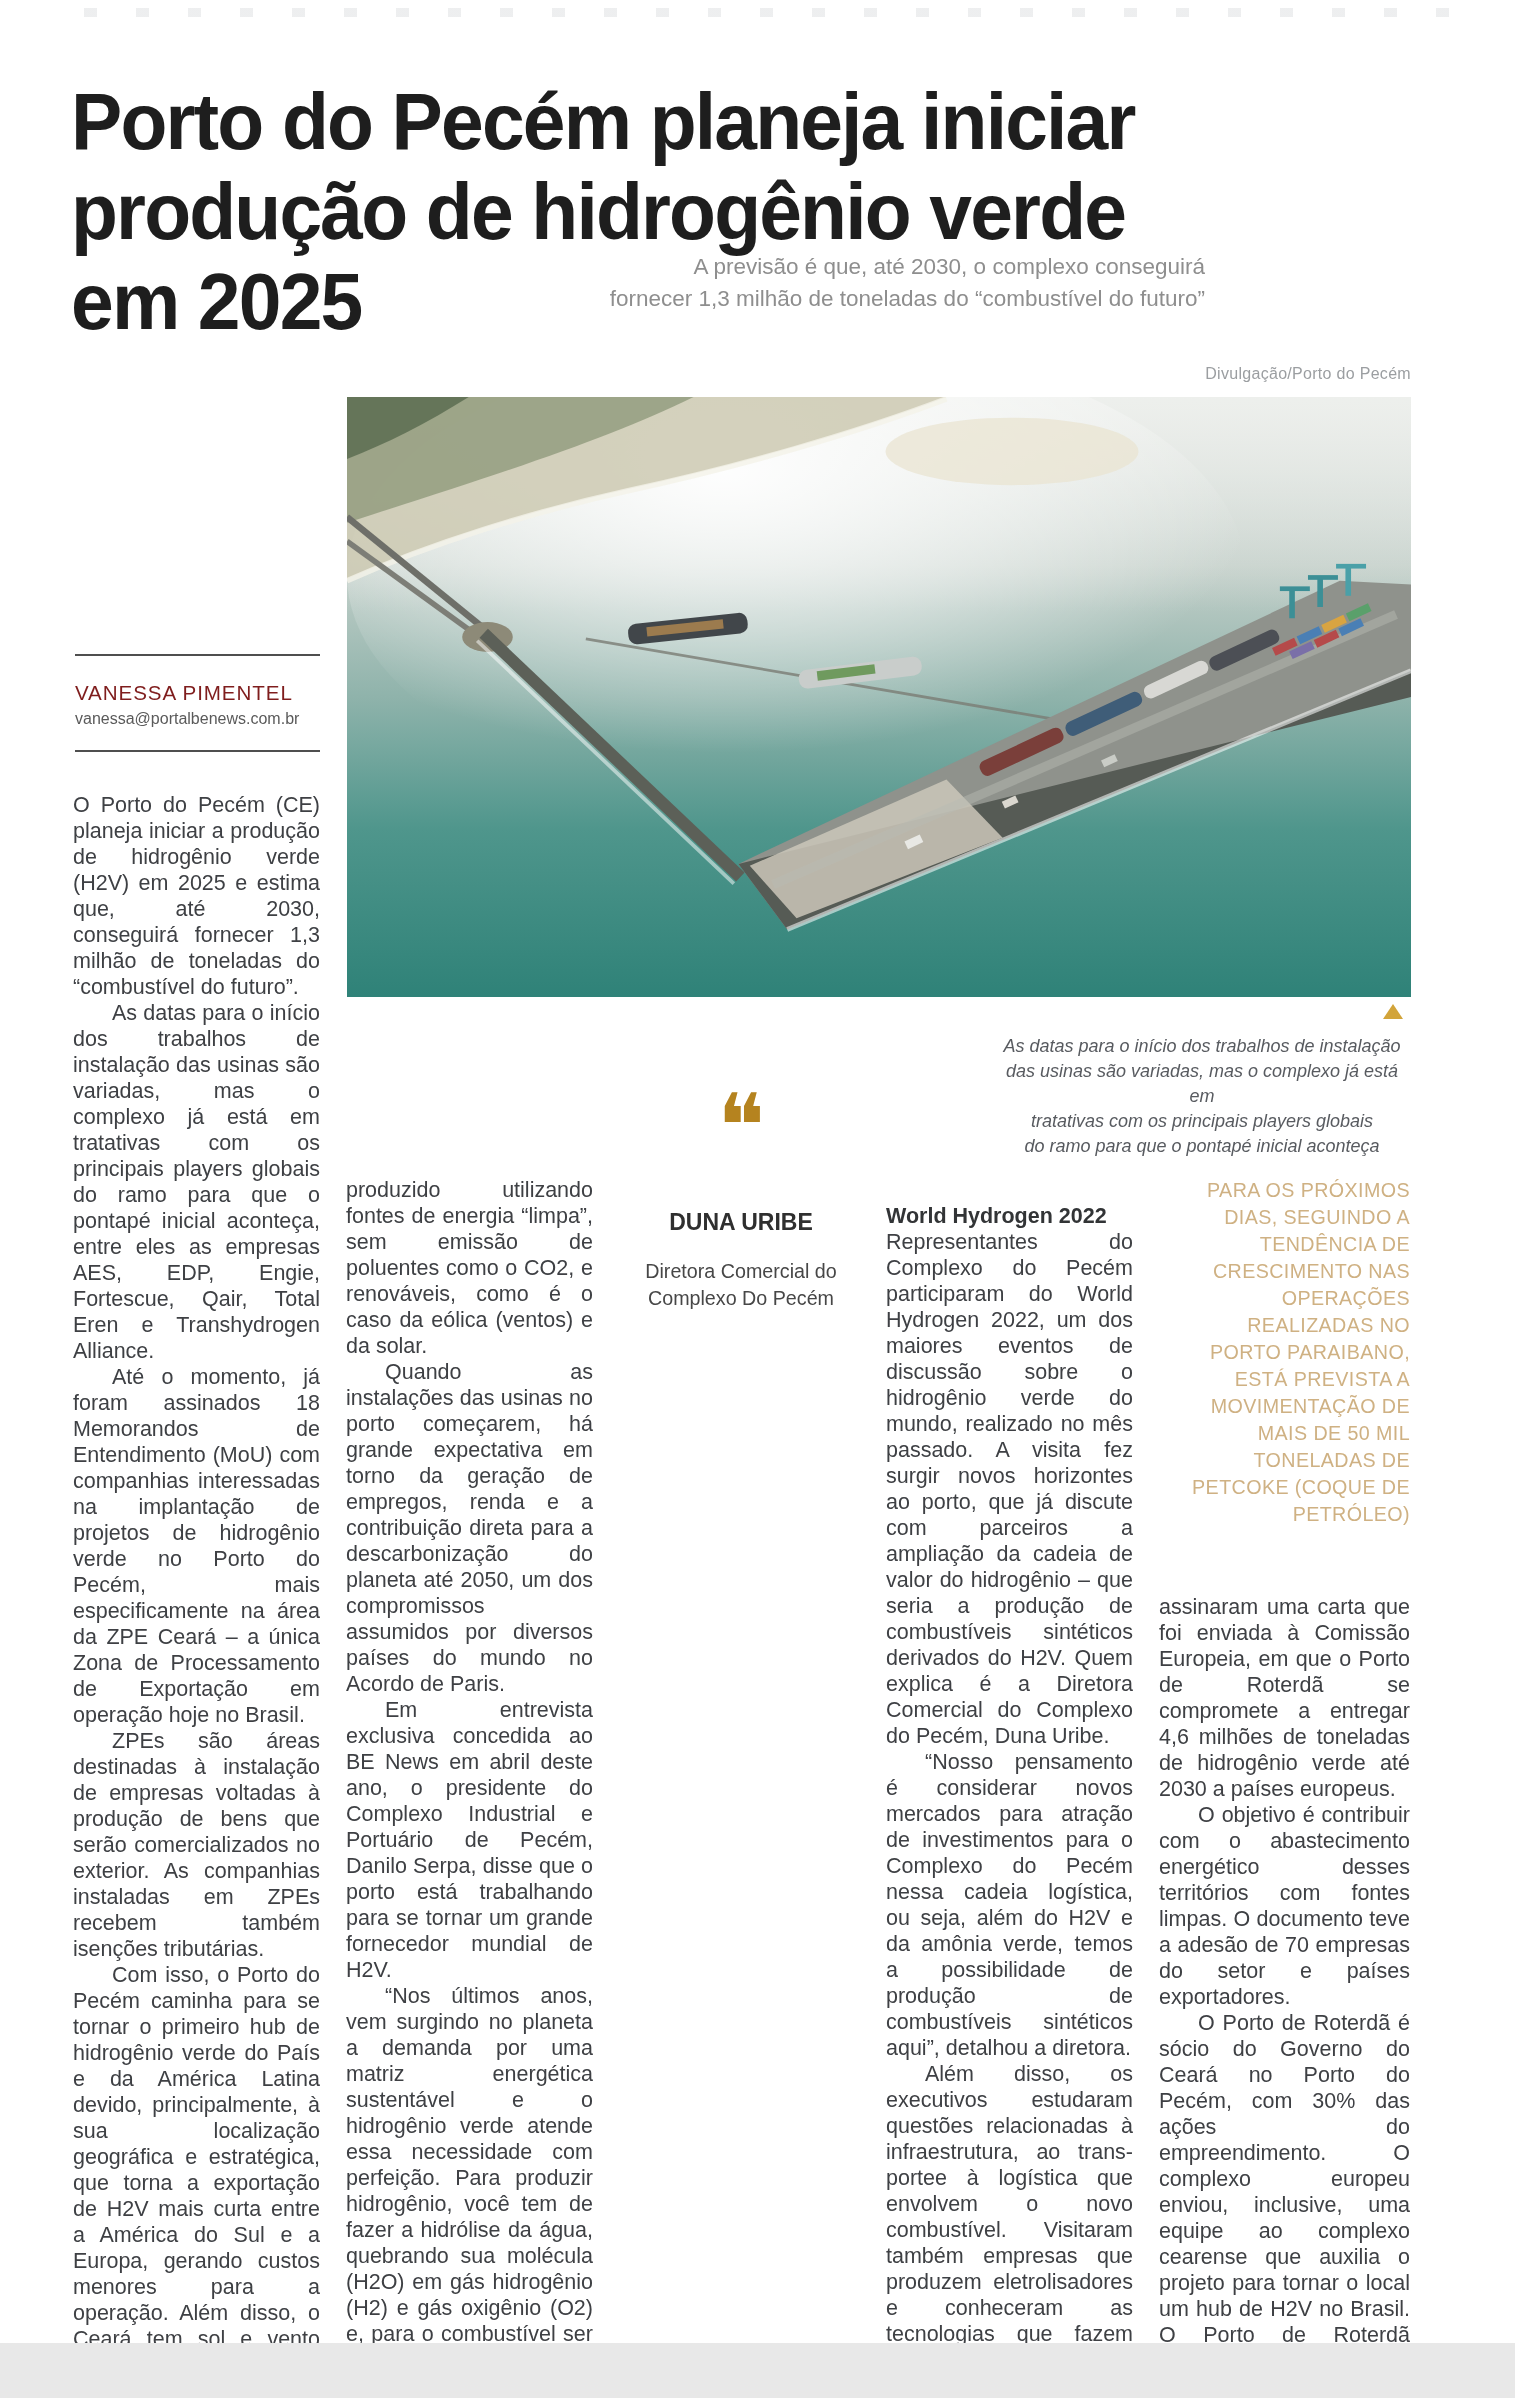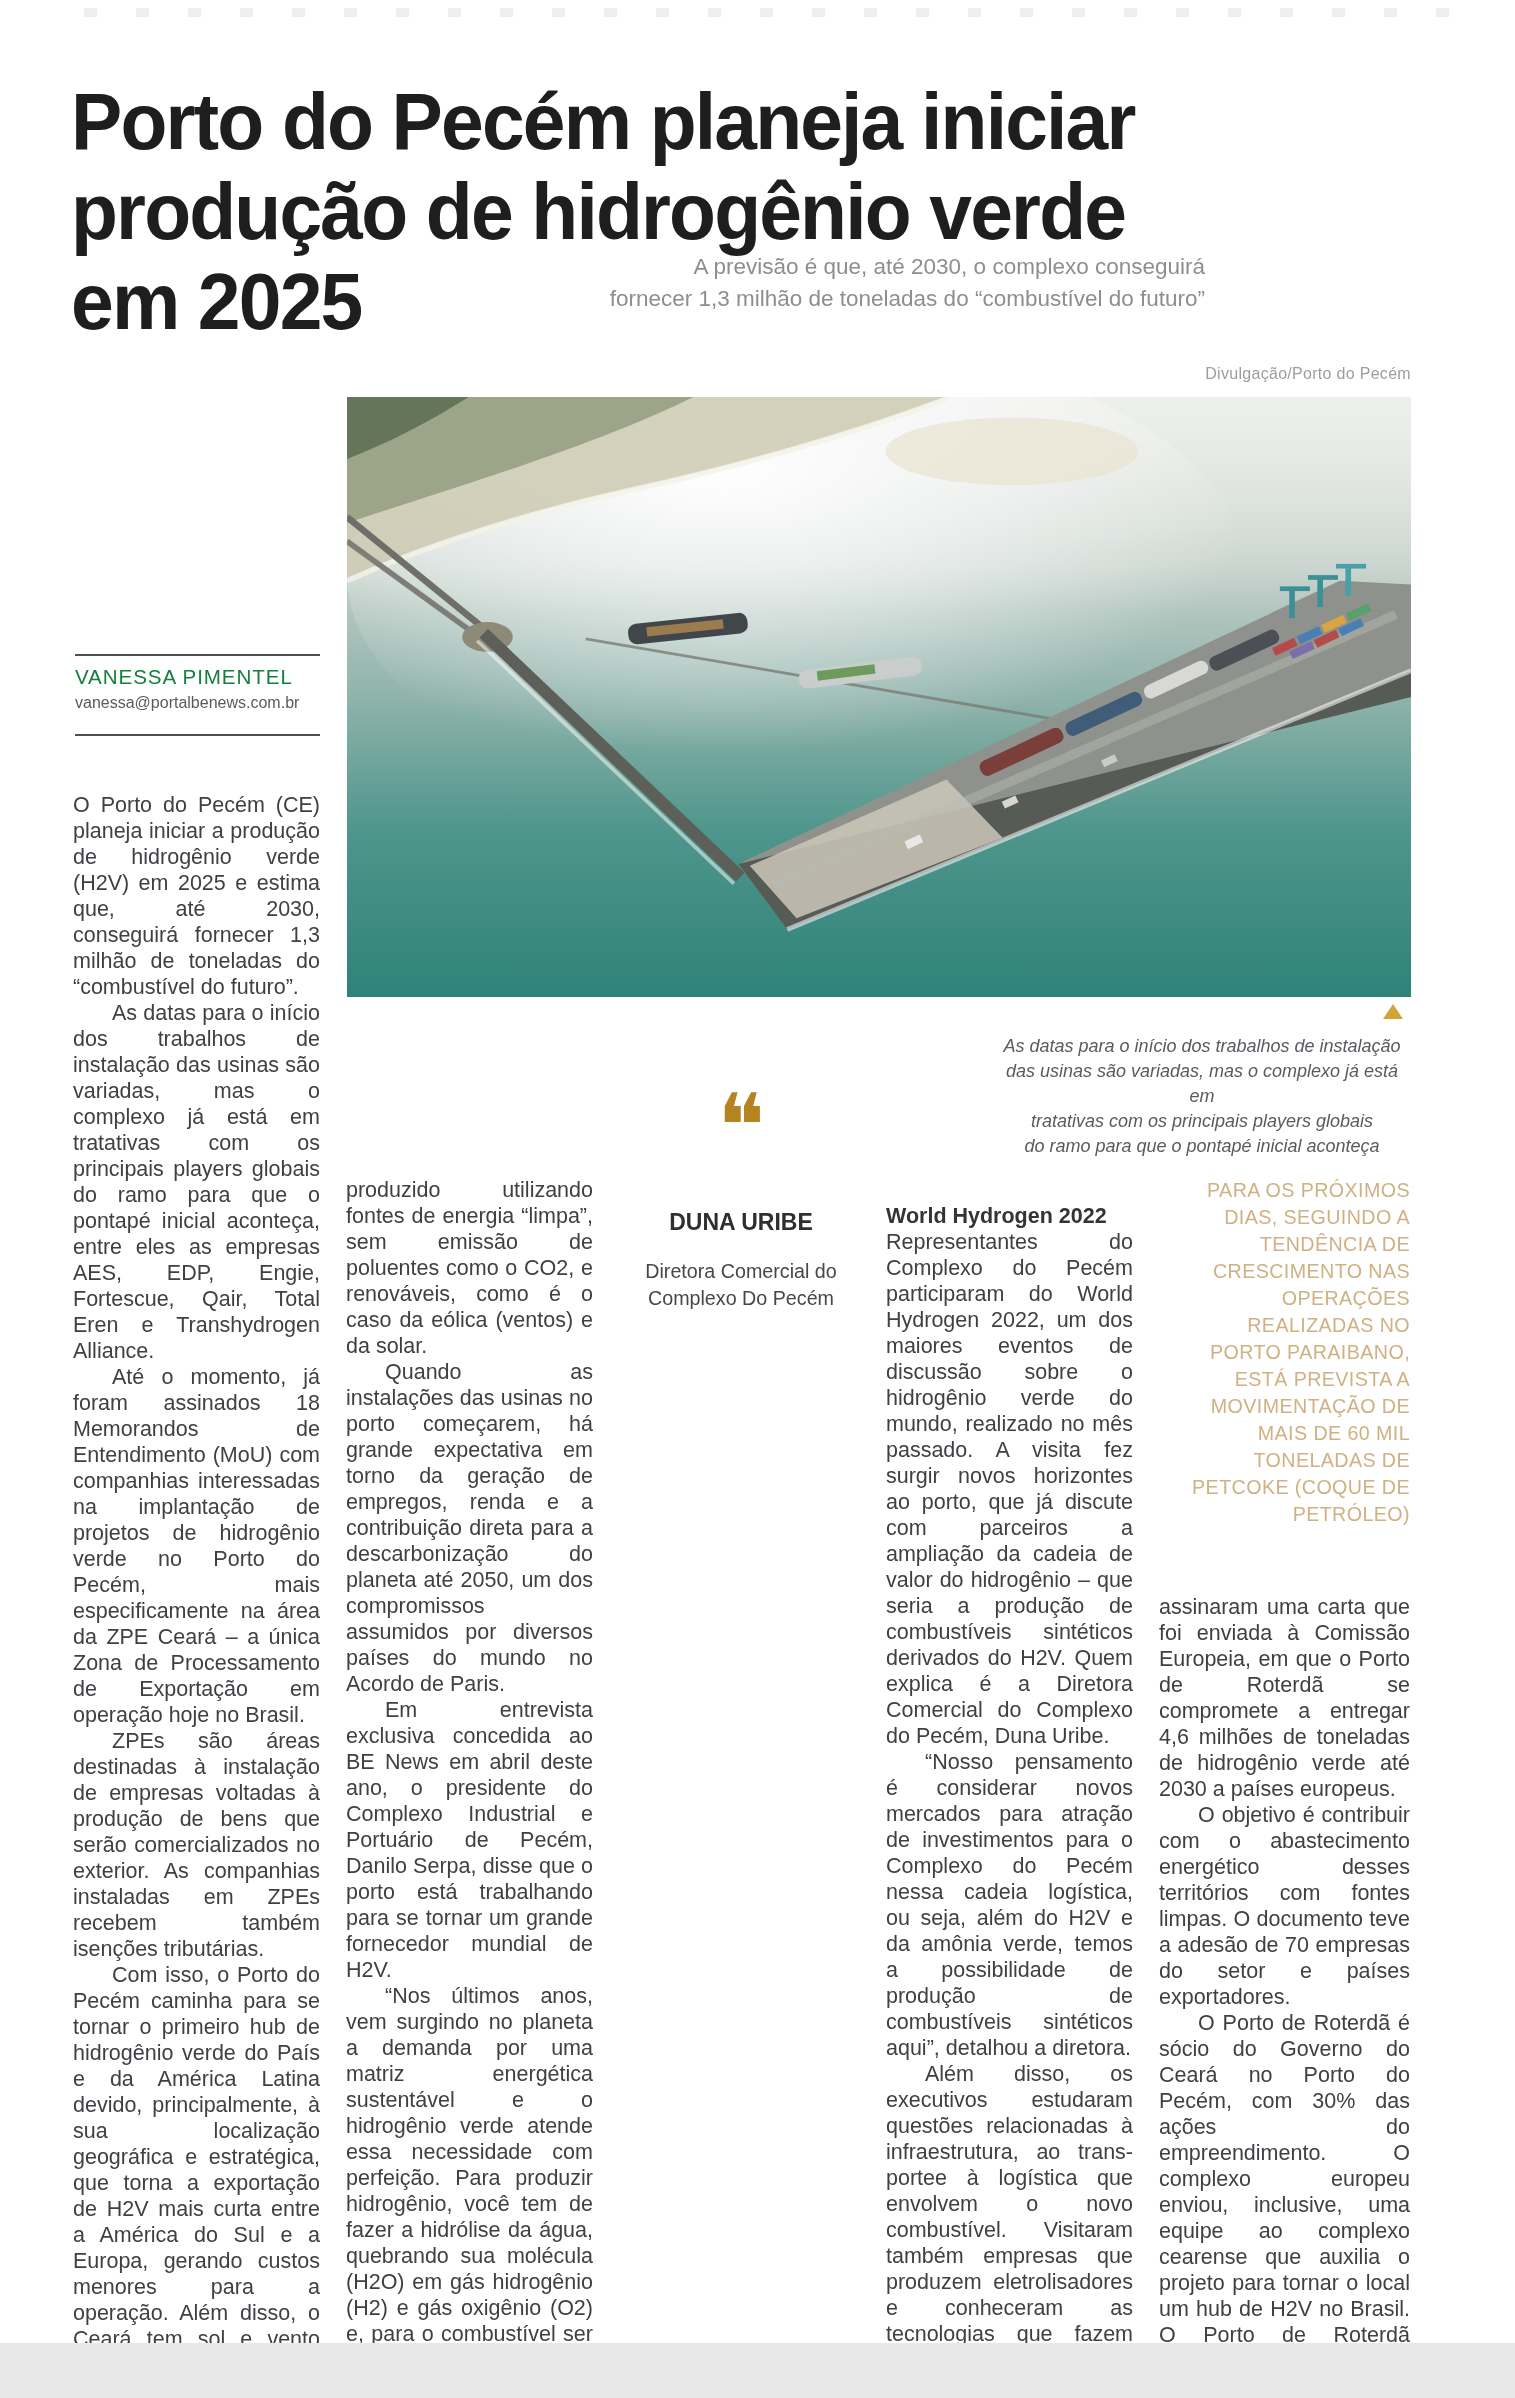--- a/index.html
+++ b/index.html
@@ -25,21 +25,21 @@
   .credit {
     position:absolute; left:1031px; top:365px; width:380px; text-align:right;
     font-size:16px; color:#9b9ea1; letter-spacing:0.3px;
   }
   .photo {
     position:absolute; left:347px; top:397px; width:1064px; height:600px; overflow:hidden;
   }
   .photo svg { display:block; width:100%; height:100%; }
   .byline { position:absolute; left:75px; top:654px; width:245px; }
   .rule { height:1.9px; background:#4f4f4f; }
-  .byline-name { margin-top:9px; font-size:20.6px; letter-spacing:0.9px; color:#15803d; }
+  .byline-name { margin-top:25px; font-size:20.6px; letter-spacing:0.9px; color:#7f1d1d; }
   .byline-email { margin-top:4.7px; font-size:16px; color:#5a5a5a; }
   .rule-bottom { margin-top:22.5px; }
   .caption-marker {
     position:absolute; left:1383px; top:1004px; width:0; height:0;
     border-left:10.3px solid transparent; border-right:10.3px solid transparent;
     border-bottom:15px solid var(--triangle-gold,#d2a43a);
   }
   .caption {
     position:absolute; left:993px; top:1034px; width:418px; text-align:center;
     font-style:italic; font-size:18px; line-height:25px; color:var(--caption,#585b60);
@@ -218,21 +218,21 @@
   <div class="col col5">
     <div class="gold-quote">PARA OS PRÓXIMOS
 DIAS, SEGUINDO A
 TENDÊNCIA DE
 CRESCIMENTO NAS
 OPERAÇÕES
 REALIZADAS NO
 PORTO PARAIBANO,
 ESTÁ PREVISTA A
 MOVIMENTAÇÃO DE
-MAIS DE 60 MIL
+MAIS DE 50 MIL
 TONELADAS DE
 PETCOKE (COQUE DE
 PETRÓLEO)</div>
     <div class="col5-body">
         <p>assinaram uma carta que foi enviada à Comissão Europeia, em que o Porto de Roterdã se compromete a entregar 4,6 milhões de toneladas de hidrogênio verde até 2030 a países europeus.</p>
         <p class="indent">O objetivo é contribuir com o abastecimento energético desses territórios com fontes limpas. O documento teve a adesão de 70 empresas do setor e países exportadores.</p>
         <p class="indent">O Porto de Roterdã é sócio do Governo do Ceará no Porto do Pecém, com 30% das ações do empreendimento. O complexo europeu enviou, inclusive, uma equipe ao complexo cearense que auxilia o projeto para tornar o local um hub de H2V no Brasil. O Porto de Roterdã também será o centro de recepção e distribuição do H2V brasileiro na Europa.</p>
       </div>
   </div>
 

